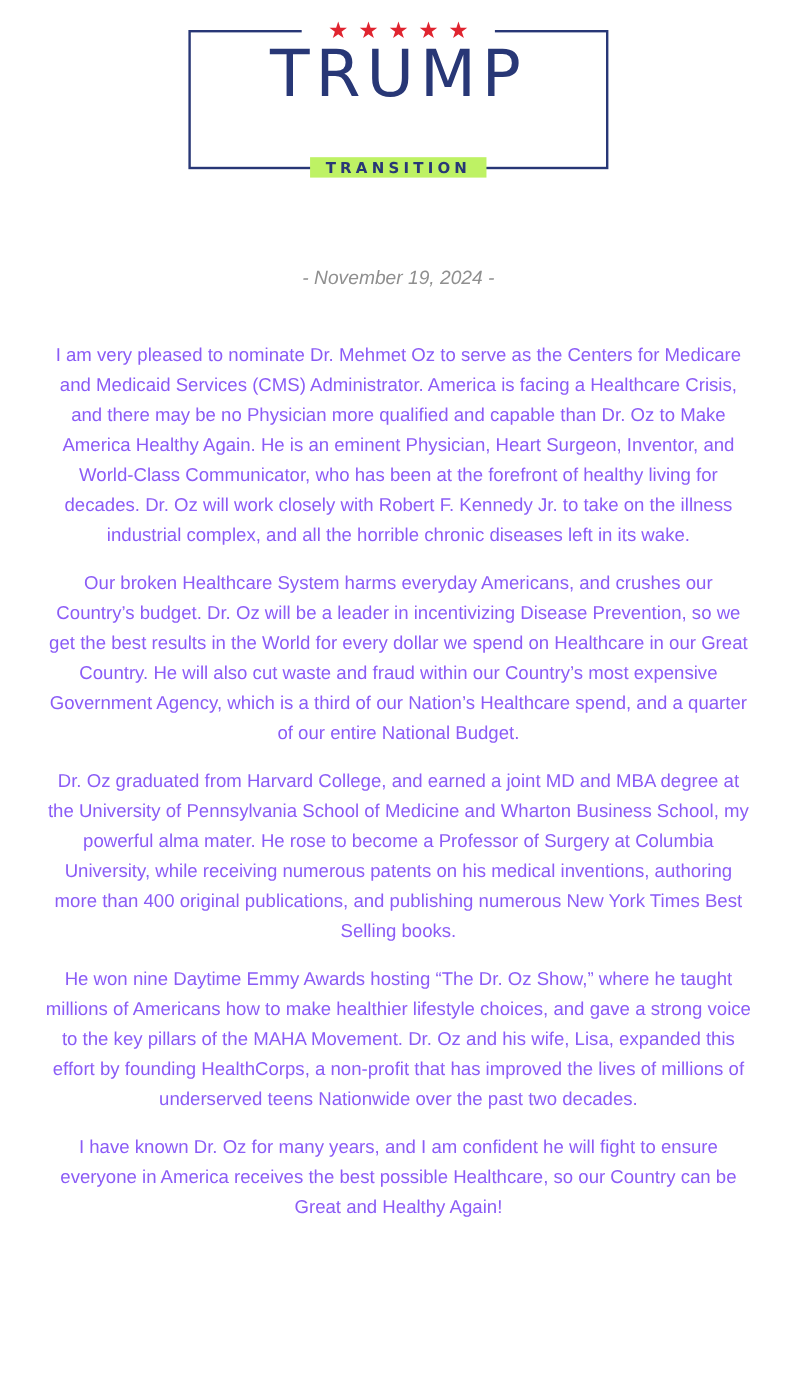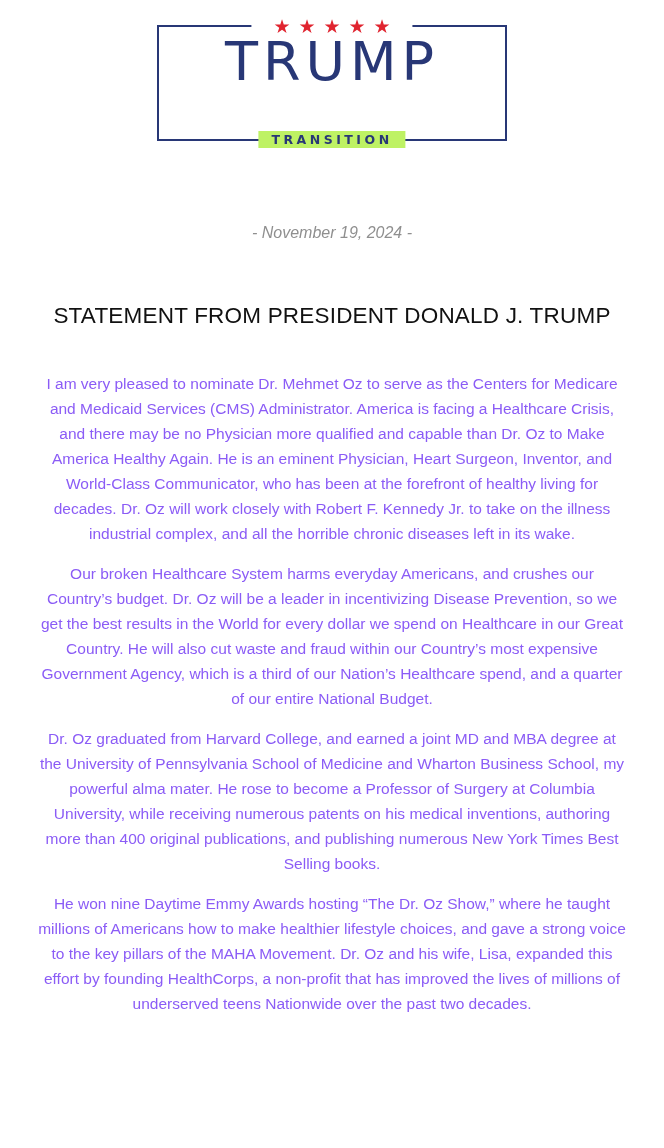--- a/index.html
+++ b/index.html
@@ -108,22 +108,22 @@
 <div class="page">
 
   <div class="logo-box">
     <div class="logo-stars">★★★★★</div>
     <div class="logo-trump">TRUMP</div>
     <div class="logo-transition">TRANSITION</div>
   </div>
 
   <div class="date-line">- November 19, 2024 -</div>
 
-  <h1 class="headline">STATEMENT FROM PRESIDENT DONALD J. TRUMP</h1>
 
   <div class="body-text">
     <p>I am very pleased to nominate Dr. Mehmet Oz to serve as the Centers for Medicare and Medicaid Services (CMS) Administrator. America is facing a Healthcare Crisis, and there may be no Physician more qualified and capable than Dr. Oz to Make America Healthy Again. He is an eminent Physician, Heart Surgeon, Inventor, and World-Class Communicator, who has been at the forefront of healthy living for decades. Dr. Oz will work closely with Robert F. Kennedy Jr. to take on the illness industrial complex, and all the horrible chronic diseases left in its wake.</p>
     <p>Our broken Healthcare System harms everyday Americans, and crushes our Country’s budget. Dr. Oz will be a leader in incentivizing Disease Prevention, so we get the best results in the World for every dollar we spend on Healthcare in our Great Country. He will also cut waste and fraud within our Country’s most expensive Government Agency, which is a third of our Nation’s Healthcare spend, and a quarter of our entire National Budget.</p>
     <p>Dr. Oz graduated from Harvard College, and earned a joint MD and MBA degree at the University of Pennsylvania School of Medicine and Wharton Business School, my powerful alma mater. He rose to become a Professor of Surgery at Columbia University, while receiving numerous patents on his medical inventions, authoring more than 400 original publications, and publishing numerous New York Times Best Selling books.</p>
     <p>He won nine Daytime Emmy Awards hosting “The Dr. Oz Show,” where he taught millions of Americans how to make healthier lifestyle choices, and gave a strong voice to the key pillars of the MAHA Movement. Dr. Oz and his wife, Lisa, expanded this effort by founding HealthCorps, a non-profit that has improved the lives of millions of underserved teens Nationwide over the past two decades.</p>
+    <p>I have known Dr. Oz for many years, and I am confident he will fight to ensure everyone in America receives the best possible Healthcare, so our Country can be Great and Healthy Again!</p>
   </div>
 
 </div>
 
 </body></html>

